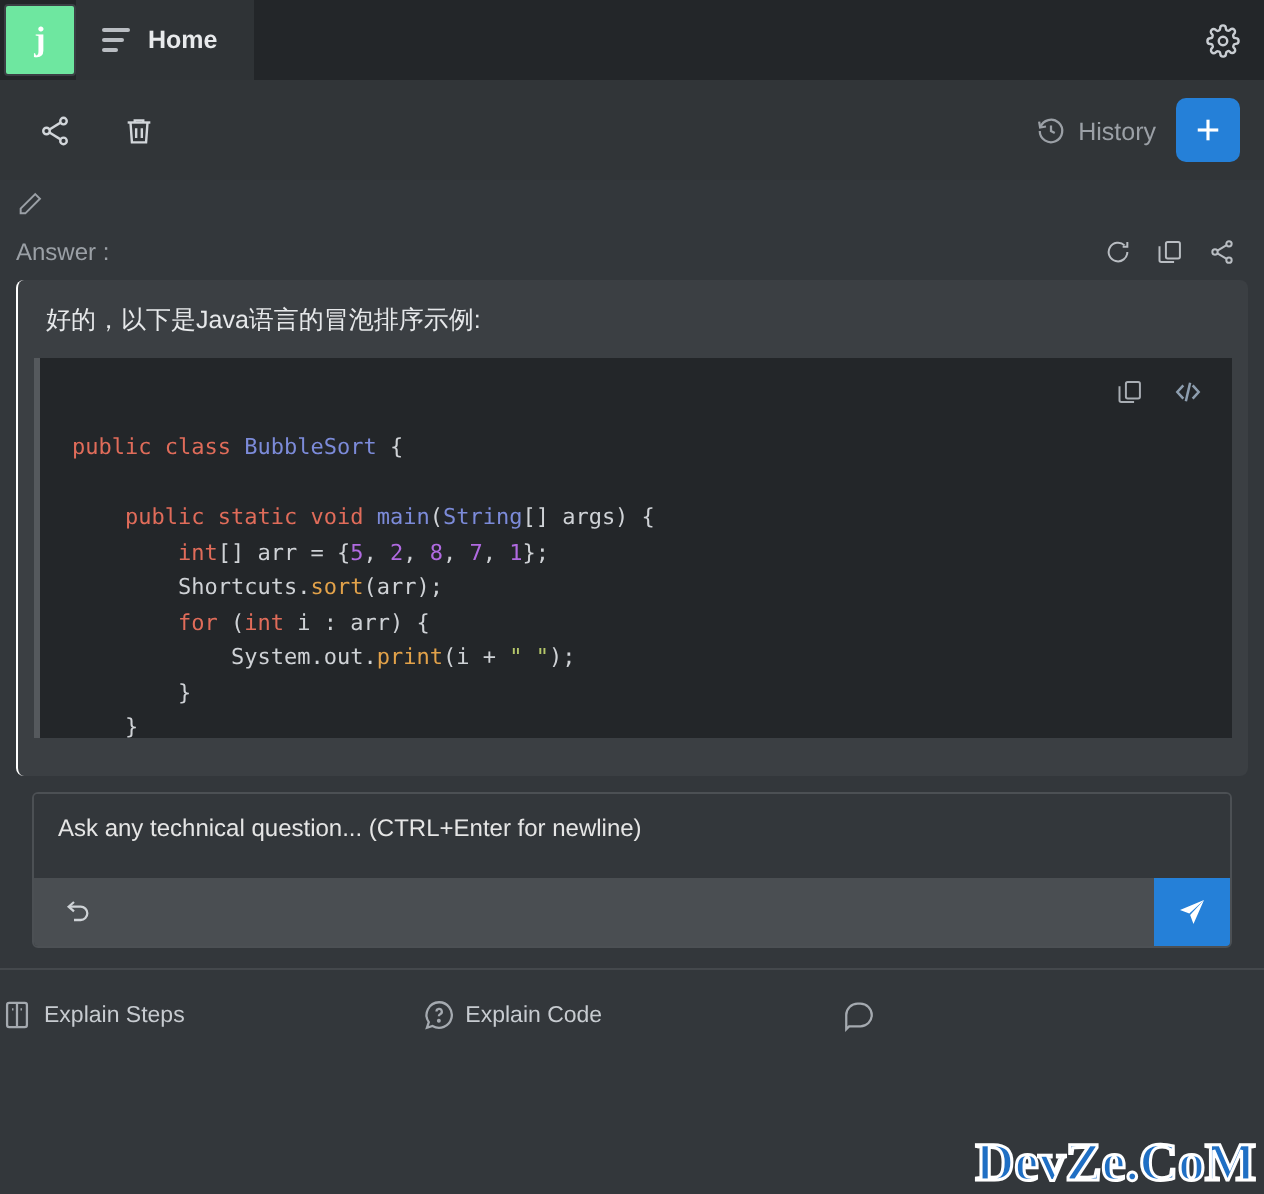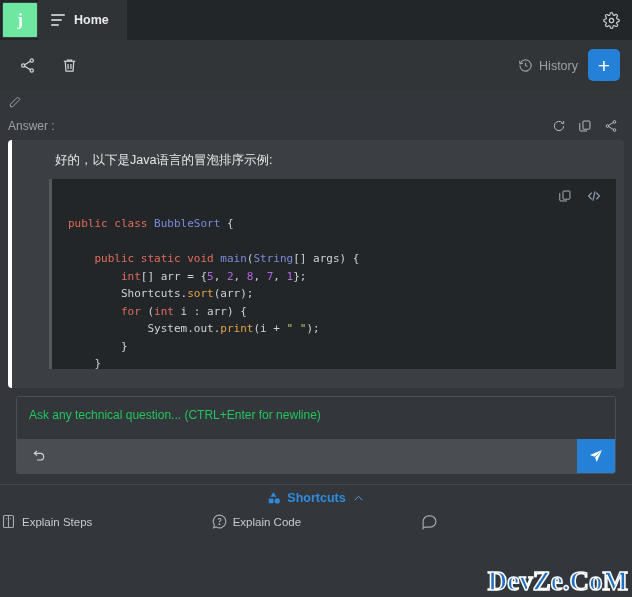--- a/index.html
+++ b/index.html
@@ -69,22 +69,21 @@
   .question-bubble {
     background: #2580d8; border-radius: 5px;
     padding: 6px 10px; color: #ffffff; font-size: 12.5px;
     margin-bottom: 2px;
   }
 
   .answer-box {
     background: #3b3f43; border-radius: 4px;
     margin-top: 2px; height: 248px; overflow: hidden;
     position: relative;
-    border-left: 4px solid #ffffff;
-    padding-left: 29px;
+    border-left: 1px solid #ffffff;
   }
   .answer-text { color: #e6e8ea; font-size: 12.5px; padding: 12px 14px 10px 14px; }
 
   .code-wrap {
     margin: 0 8px; background: #232629;
     border-left: 3px solid #55595d;
     position: relative; height: 190px; overflow: hidden;
   }
   .code-head { height: 34px; display: flex; align-items: center; justify-content: flex-end; gap: 14px; padding-right: 14px; }
   pre.code {
@@ -95,21 +94,21 @@
   .k  { color: #e06c5a; }   
   .ty { color: #7c8bd9; }   
   .num{ color: #b06ae0; }   
   .fn { color: #e2a24a; }   
   .st { color: #b5c76a; }   
   .pl { color: #cfd2d6; }   
 
   
   .input-area { margin: 8px 8px 0 8px; border: 1px solid #4c5054; border-radius: 3px; overflow: hidden; }
   .input-box { height: 42px; background: #33373b; padding: 8px 12px; }
-  .input-box .ph { color: #22c55e; font-size: 12px; }
+  .input-box .ph { color: #e5e5e5; font-size: 12px; }
   .input-foot {
     height: 34px; background: #4a4e52;
     display: flex; align-items: center; justify-content: space-between;
     padding-left: 8px;
   }
   .undo-ico { width: 28px; height: 28px; display: flex; align-items: center; justify-content: center; }
   .send-btn {
     width: 38px; height: 34px; background: #2580d8;
     display: flex; align-items: center; justify-content: center;
   }
@@ -282,31 +281,20 @@
       <span class="send-btn">
         <svg width="16" height="16" viewBox="0 0 24 24" fill="#ffffff">
           <path d="M21 3L3 10.5l7 2.6L21 3zM10.6 14.2l2.5 6.8L21 3 10.6 14.2z"></path>
         </svg>
       </span>
     </div>
   </div>
 </div>
 
 <div class="shortcuts">
-  <div class="sc-head">
-    <svg width="14" height="14" viewBox="0 0 24 24" fill="#2e8ce0">
-      <polygon points="11,2 16,10 6,10"></polygon>
-        <rect x="3" y="13" width="8" height="8"></rect>
-        <circle cx="17.5" cy="17" r="4.5"></circle>
-    </svg>
-    <span class="label">Shortcuts</span>
-    <svg width="13" height="13" viewBox="0 0 24 24" fill="none" stroke="#5a9fe0" stroke-width="1.8">
-      <polyline points="5,15 12,8 19,15"></polyline>
-    </svg>
-  </div>
 
   <div class="sc-items">
     <div class="sc-item">
       <svg width="17" height="17" viewBox="0 0 24 24" fill="none" stroke="#a5aab0" stroke-width="1.6">
         <rect x="5" y="3.5" width="14" height="17" rx="1.5"></rect>
           <line x1="12" y1="3.5" x2="12" y2="20.5"></line>
         <line x1="8.5" y1="8" x2="9.5" y2="8"></line>
           <line x1="14.5" y1="8" x2="15.5" y2="8"></line>
       </svg>
       <span class="label">Explain Steps</span>

